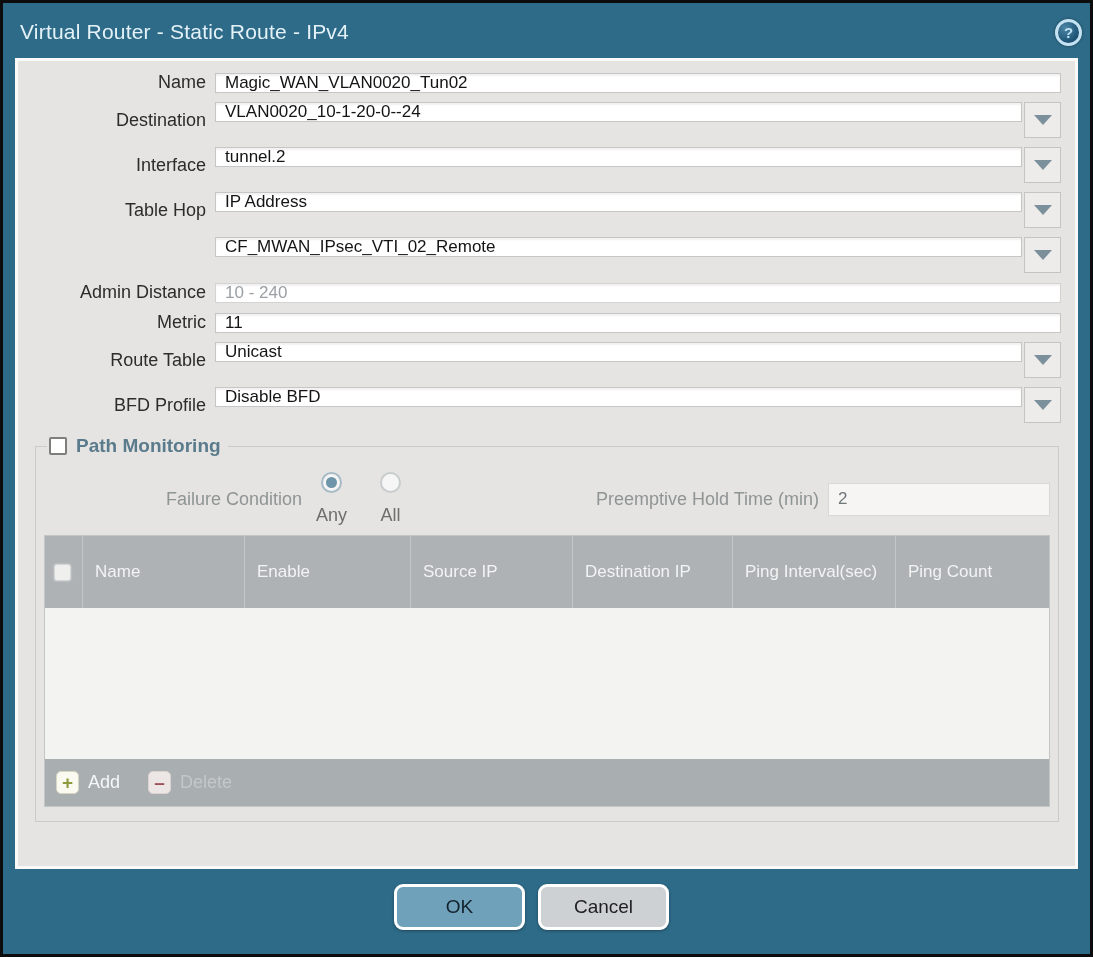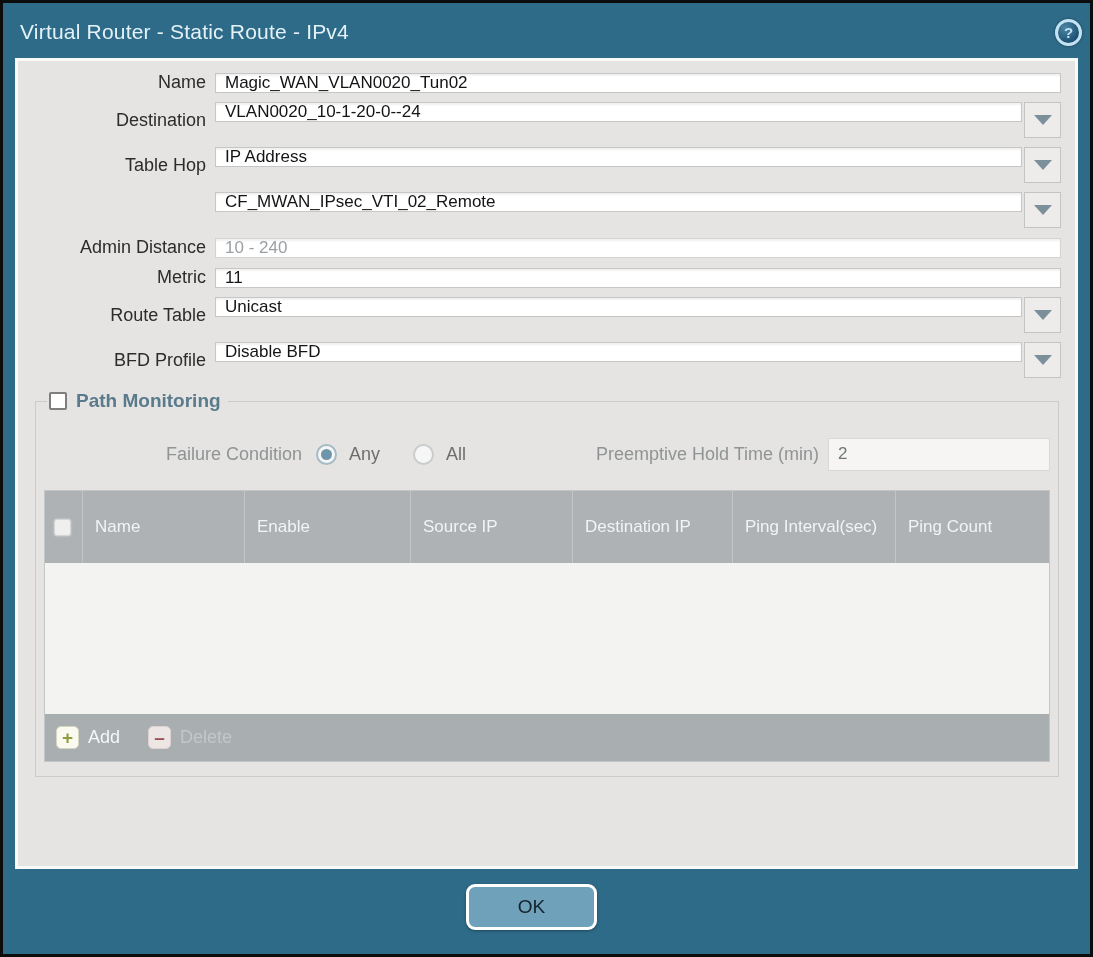--- a/index.html
+++ b/index.html
@@ -51,21 +51,21 @@
   }
   fieldset.pm legend { margin-left:3px; padding:0 7px 0 2px; }
   .legend-inner { display:flex; align-items:center; gap:9px; }
   .pm-checkbox {
     width:18px; height:18px; background:#fff; border:2px solid #7e7e7c; border-radius:2px; cursor:pointer;
   }
   .pm-title { font-size:19px; font-weight:bold; color:#5a7b8c; }
   .fc-row { display:flex; align-items:center; margin-top:22px; height:40px; }
   .gray-label { font-size:18px; color:#8f9494; }
   .fc-label { margin-left:122px; }
-  .radio-opt { display:flex; align-items:center; gap:12px; cursor:pointer; }
+  .radio-opt { display:flex; align-items:center; gap:12px; cursor:pointer;flex-direction:column; }
   .radio-opt.first { margin-left:14px; }
   .radio-opt.second { margin-left:33px; }
   .radio {
     width:21px; height:21px; border-radius:50%; background:#f5f6f5; border:2px solid #c9cdcd;
     display:flex; align-items:center; justify-content:center;
   }
   .radio.checked { border-color:#a6bbc6; }
   .radio.checked::after { content:""; width:11px; height:11px; border-radius:50%; background:#6e95a9; }
   .radio-text { font-size:18px; color:#6e6e6c; }
   .pht-group { margin-left:auto; display:flex; align-items:center; }
@@ -139,20 +139,29 @@
       <div class="frow">
         <span class="flabel">Destination</span>
         <div class="fctl">
           <input class="tinput" type="text" value="VLAN0020_10-1-20-0--24" style="">
           <span class="drop-btn">
               <span class="chev"></span>
             </span>
         </div>
       </div>
 
+      <div class="frow">
+        <span class="flabel">Interface</span>
+        <div class="fctl">
+          <input class="tinput" type="text" value="tunnel.2" style="">
+          <span class="drop-btn">
+              <span class="chev"></span>
+            </span>
+        </div>
+      </div>
 
       <div class="frow">
         <span class="flabel">Table Hop</span>
         <div class="fctl">
           <input class="tinput" type="text" value="IP Address" style="">
           <span class="drop-btn">
               <span class="chev"></span>
             </span>
         </div>
       </div>
@@ -250,15 +259,16 @@
             <span class="del-text">Delete</span>
           </span>
         </div>
       </div>
     </fieldset>
 
   </div>
 
   <div class="btn-bar">
     <button class="btn ok">OK</button>
+    <button class="btn cancel">Cancel</button>
   </div>
 
 </div>
 
 </body></html>

